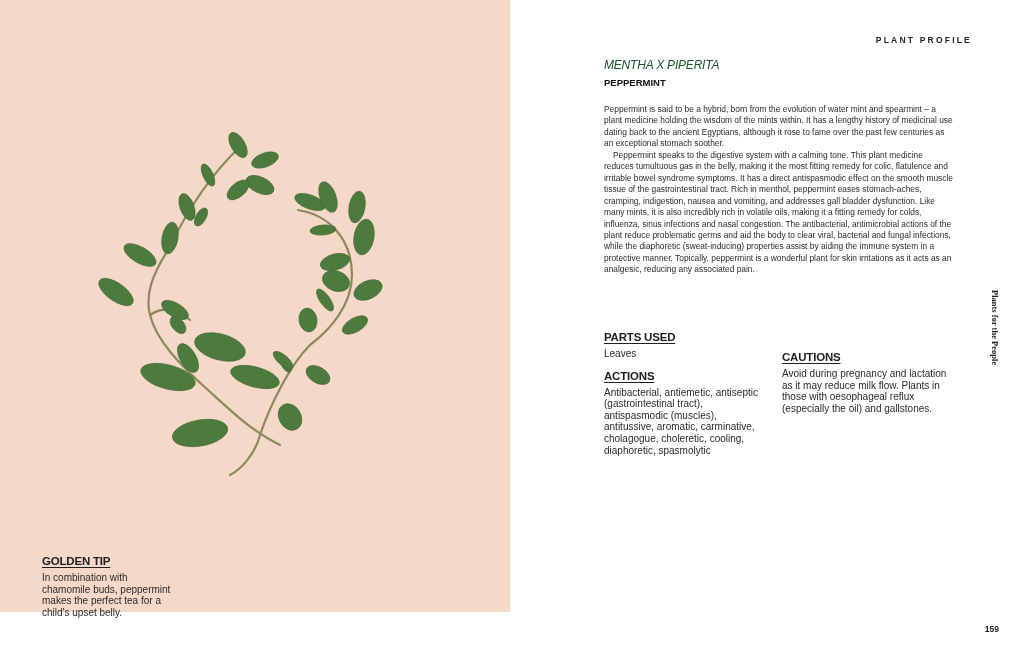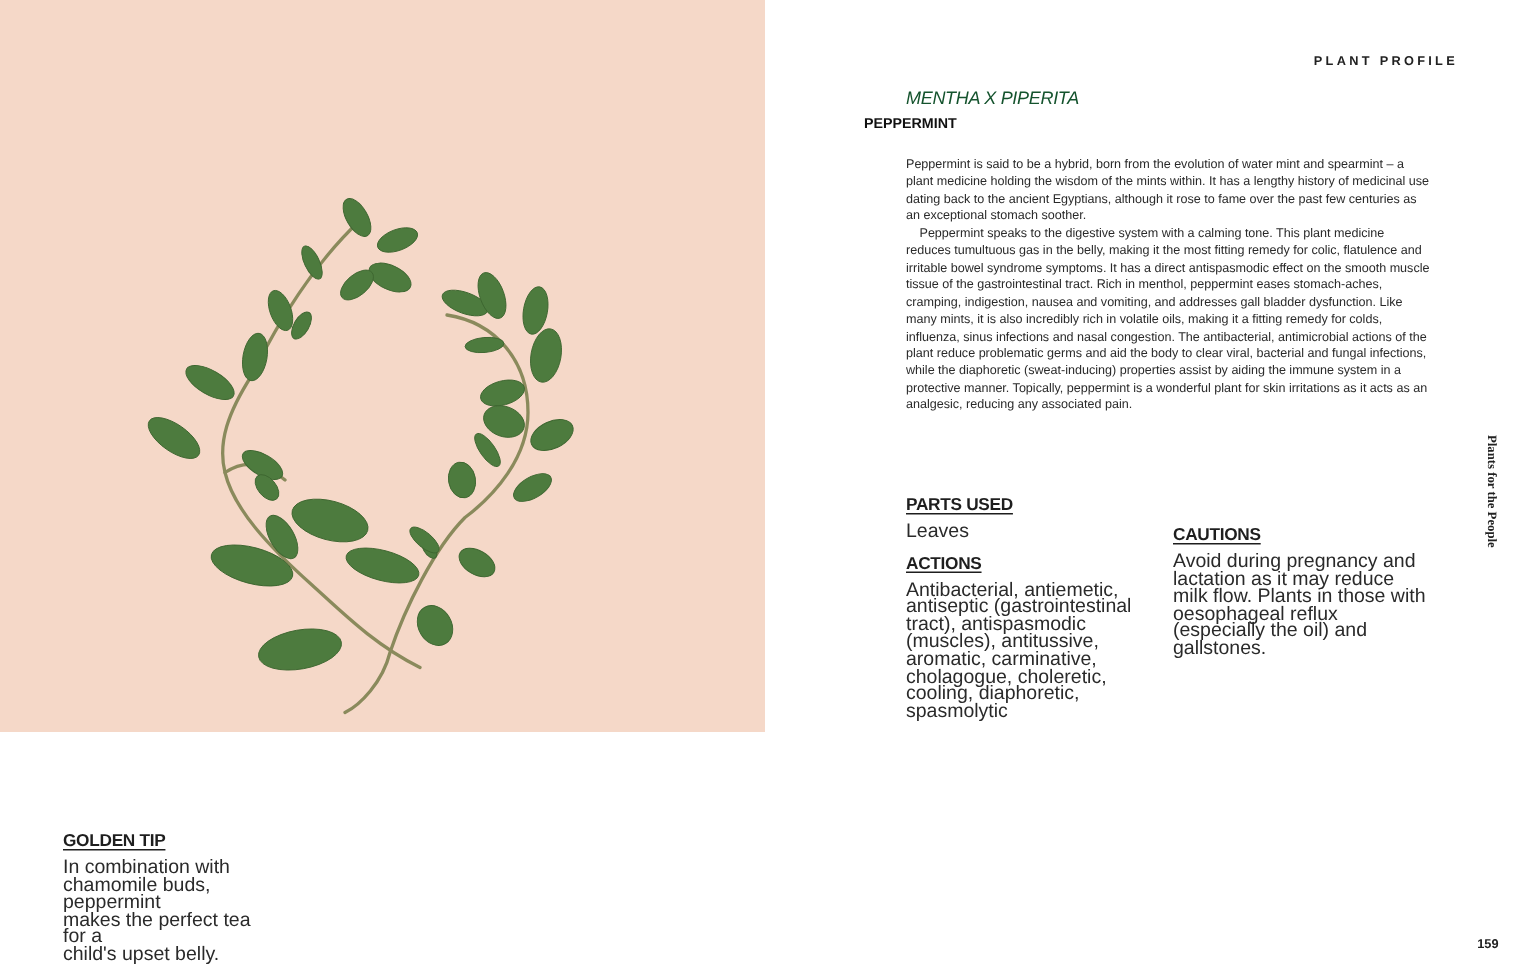--- a/index.html
+++ b/index.html
@@ -1,26 +1,26 @@
 <!DOCTYPE html>
 <html><head>
 <meta charset="utf-8">
 <style>
   html, body { margin:0; padding:0; }
   body { width:1020px; height:652px; position:relative; overflow:hidden; background:#ffffff; font-family:"Liberation Sans", sans-serif; color:#222; }
-  .left-page { position:absolute; left:0; top:0; width:510px; height:488px; background:#f5d8c8; }
+  .left-page { position:absolute; left:0; top:0; width:510px; height:612px; background:#f5d8c8; }
   .right-page { position:absolute; left:510px; top:0; width:510px; height:652px; background:#ffffff; }
   .plant { position:absolute; left:90px; top:125px; width:310px; height:360px; }
   .tip { position:absolute; left:42px; top:555px; width:140px; }
   .heading-ul { font-weight:bold; font-size:11.5px; letter-spacing:-0.2px; color:#1e1e1e; text-decoration:underline; text-underline-offset:2px; text-decoration-thickness:1.2px; margin:0; }
-  .small { font-size:13px; line-height:11.6px; color:#2a2a2a; margin:0; }
+  .small { font-size:10px; line-height:11.6px; color:#2a2a2a; margin:0; }
   .tip .heading-ul { margin-bottom:5px; }
   .running-head { position:absolute; right:48px; top:35px; font-size:8.5px; font-weight:bold; letter-spacing:2.2px; color:#222; }
   .sci-name { position:absolute; left:604px; top:58px; font-size:12px; font-style:italic; color:#14532d; letter-spacing:-0.2px; }
-  .common-name { position:absolute; left:576px; top:77px; font-size:9.5px; font-weight:bold; color:#111;text-align:right; }
+  .common-name { position:absolute; left:604px; top:77px; font-size:9.5px; font-weight:bold; color:#111;text-align:right; }
   .body-text { position:absolute; left:604px; top:104px; width:350px; font-size:8.4px; line-height:11.45px; color:#2a2a2a; }
   .body-text p { margin:0; }
   .body-text p.indent { text-indent:9px; }
   .col-left { position:absolute; left:604px; top:331px; width:160px; }
   .col-right { position:absolute; left:782px; top:351px; width:170px; }
   .section { margin-bottom:10px; }
   .section .heading-ul { margin-bottom:5px; }
   .side-title { position:absolute; left:990px; top:290px; writing-mode:vertical-rl; font-family:"Liberation Serif", serif; font-weight:bold; font-size:8.5px; color:#222; }
   .folio { position:absolute; right:21px; top:624px; font-size:8.5px; font-weight:bold; color:#222; }
 </style>

